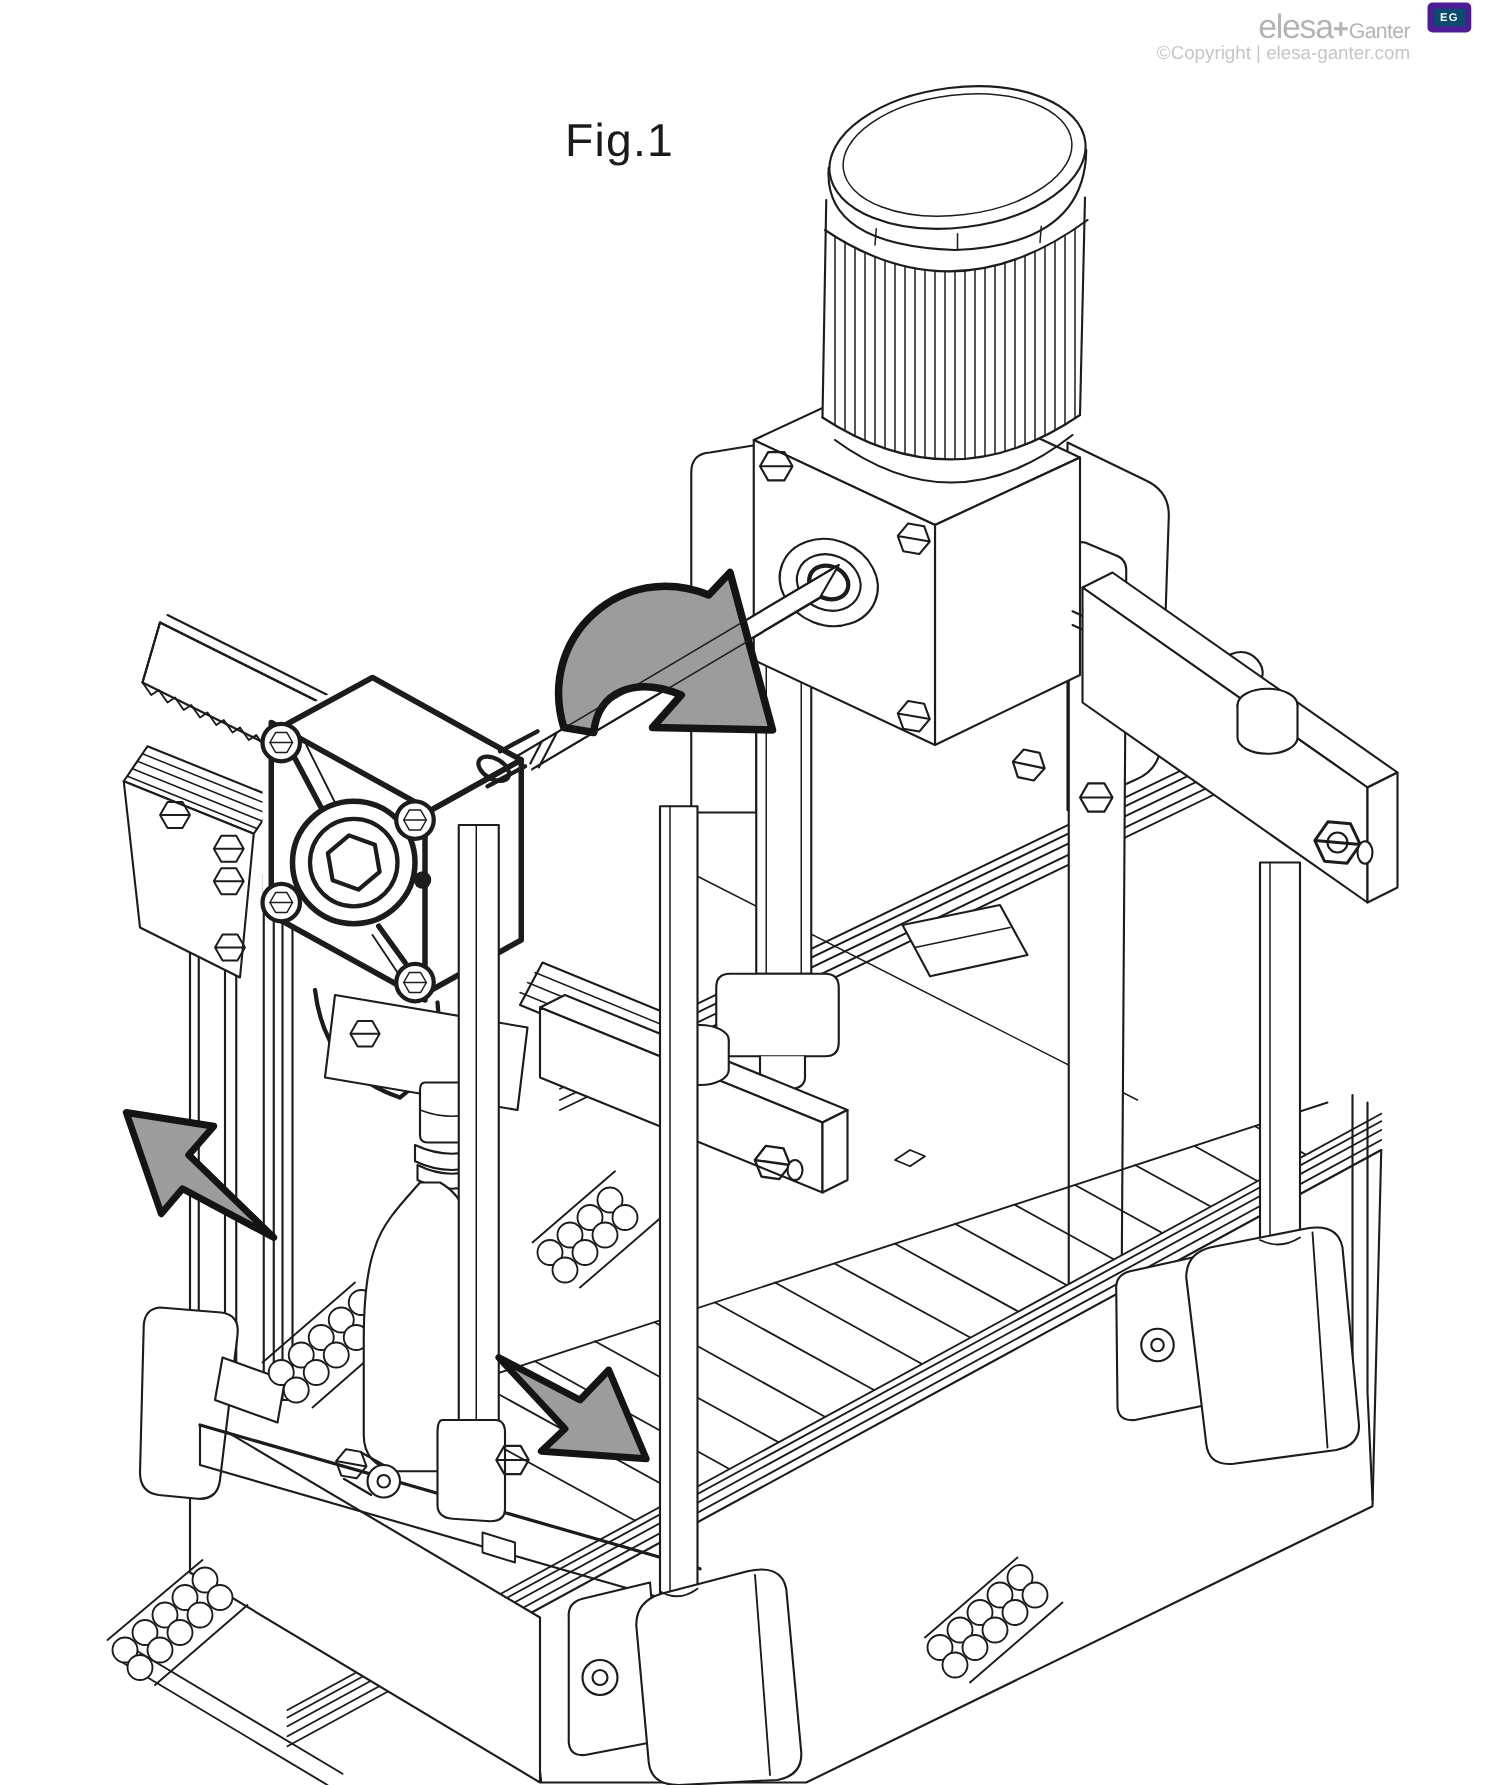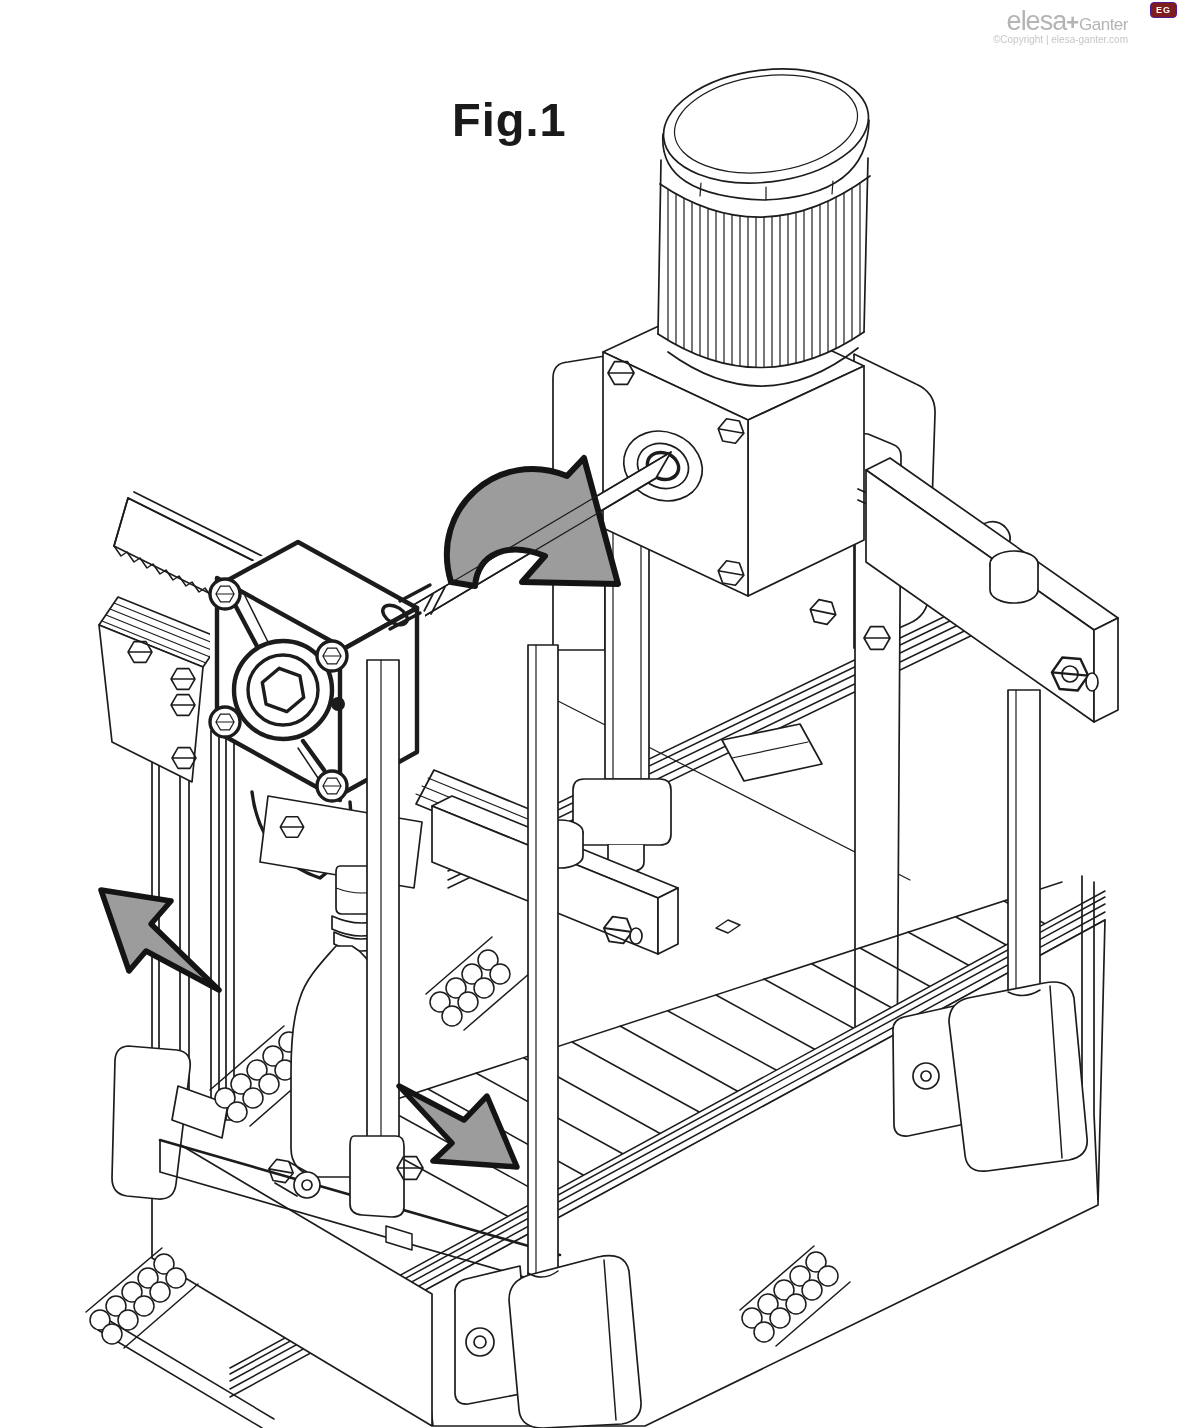--- a/index.html
+++ b/index.html
@@ -12,30 +12,30 @@
   #art .f{fill:#ffffff;}
   #art .nf{fill:#ffffff;stroke:none;}
   #art .thick{stroke-width:4.4;}
   #art .th3{stroke-width:3.4;}
   #art .thin{stroke-width:1.2;}
   #art .t15{stroke-width:1.5;}
   #art .t26{stroke-width:2.6;}
   #art .dark{fill:#1c1c1c;stroke:none;}
   #art .arrow{fill:#9c9c9c;stroke:#141414;stroke-width:5.5;}
   #art .rot{fill:#9c9c9c;stroke:#141414;stroke-width:6;}
-  #fig-label{position:absolute;left:452px;top:92px;font-size:47px;color:#1a1a1a;
-             letter-spacing:1px;font-weight:bold;}
+  #fig-label{position:absolute;left:452px;top:92px;font-size:37px;color:#1a1a1a;
+             letter-spacing:1px;}
   #brand{position:absolute;right:20px;top:0;width:300px;height:60px;}
   #logo-row{position:absolute;right:52px;top:6px;white-space:nowrap;color:#b4b4b4;}
   #logo-row .e{font-size:27px;font-weight:400;letter-spacing:-1px;}
   #logo-row .p{font-size:22px;font-weight:700;}
   #logo-row .g{font-size:17px;font-weight:400;letter-spacing:-0.5px;}
-  #copyright{position:absolute;right:52px;top:34px;font-size:10px;color:#c6c6c6;}
-  #badge{position:absolute;right:3px;top:2px;background:#7f1d1d;color:#ffffff;
-         border:1px solid #4c1d95;border-radius:4px;font-size:9px;font-weight:bold;
+  #copyright{position:absolute;right:52px;top:34px;font-size:15px;color:#c6c6c6;}
+  #badge{position:absolute;right:3px;top:2px;background:#0c4a6e;color:#ffffff;
+         border:5px solid #4c1d95;border-radius:4px;font-size:9px;font-weight:bold;
          letter-spacing:1px;padding:2px 5px;text-align:right;}
 </style>
 </head>
 <body>
 
 <div id="stage">
 
   <svg id="art" width="1200" height="1428" viewBox="0 0 1200 1428">
     <defs>
       <path id="hx" d="M13,0 L6.5,11.3 L-6.5,11.3 L-13,0 L-6.5,-11.3 L6.5,-11.3 Z M-13,0 L13,0"></path>

